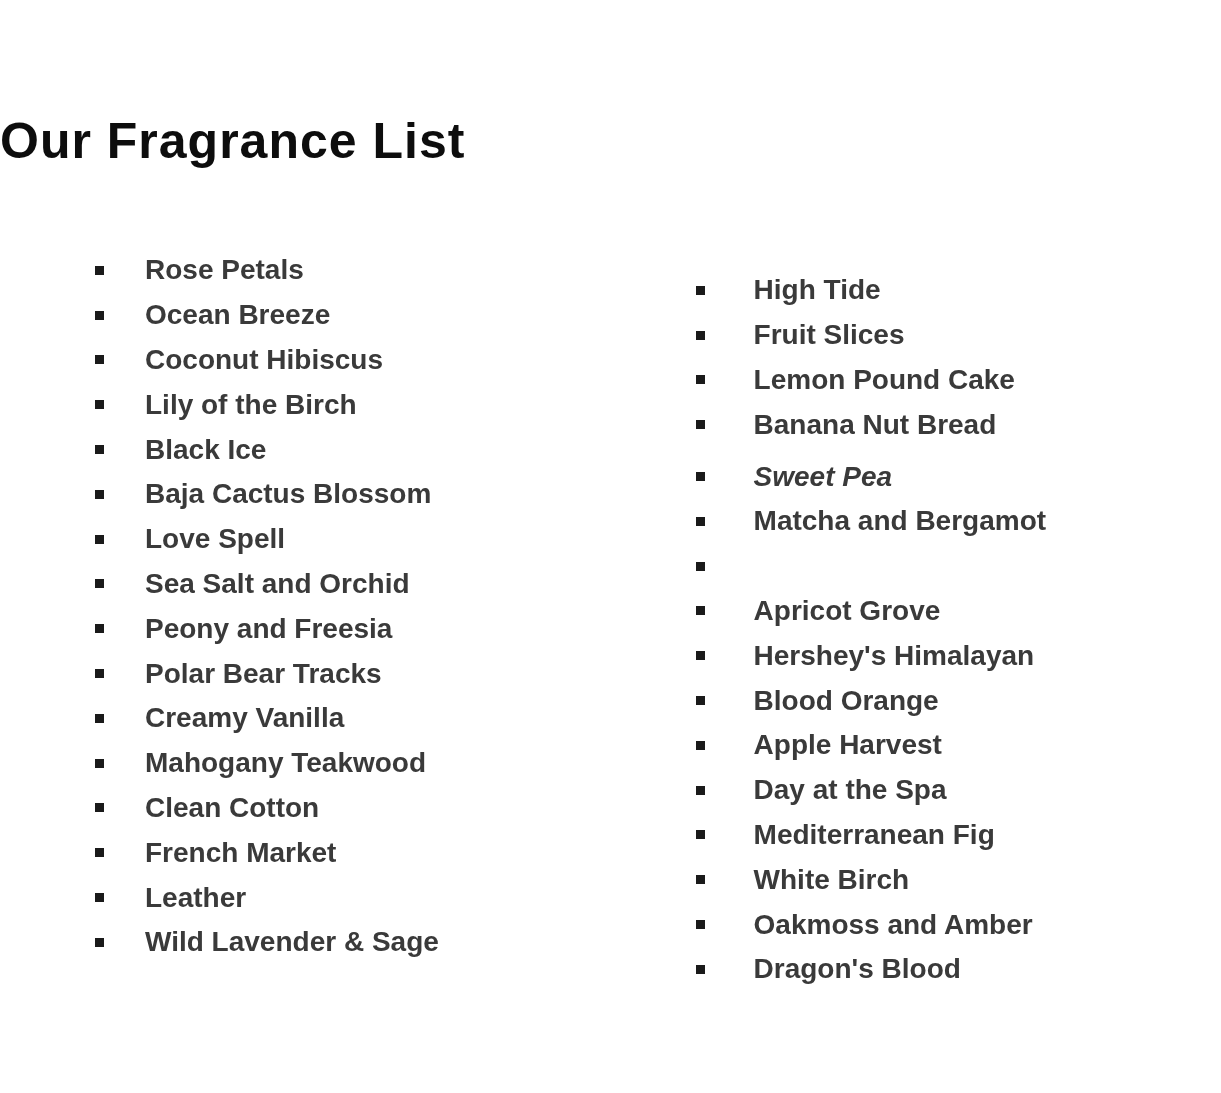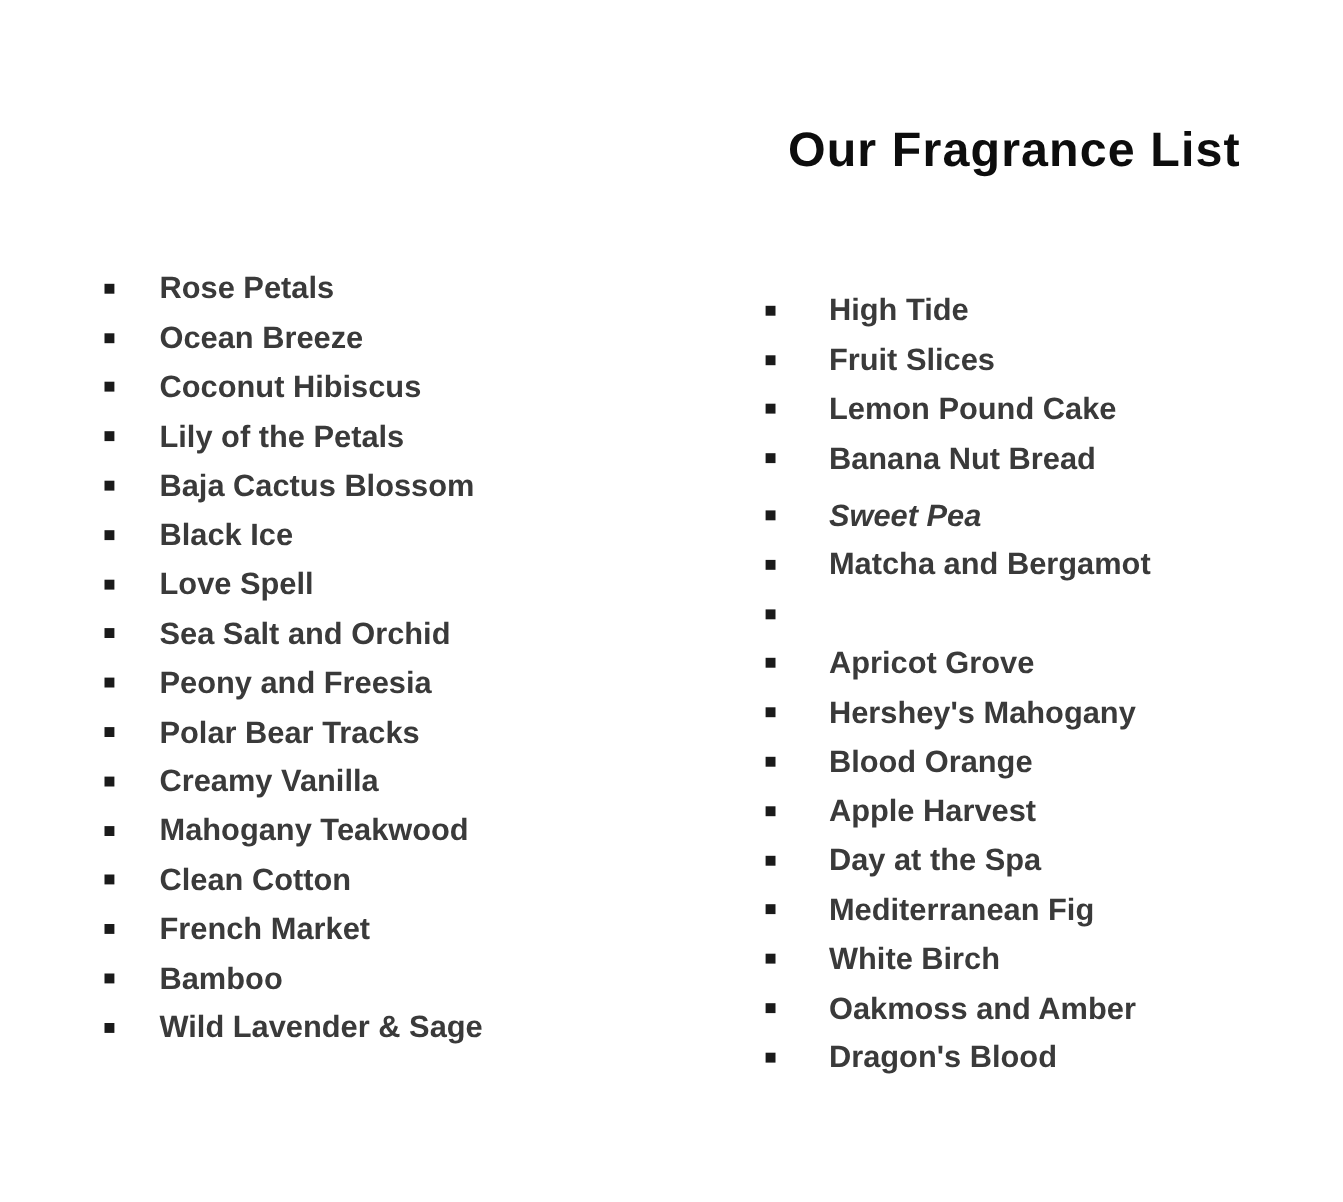--- a/index.html
+++ b/index.html
@@ -12,22 +12,22 @@
     height: 1093px;
     background: var(--page-bg, #ffffff);
     font-family: "Liberation Sans", sans-serif;
     overflow: hidden;
   }
   .page {
     width: 1128px;
   }
   .title {
     margin: 112px 0 0 0;
-    text-align: right;
-    font-size: 44px;
+    text-align: left;
+    font-size: 50px;
     font-weight: bold;
     letter-spacing: 1px;
     color: var(--title-color, #0d0d0d);
   }
   .columns {
     display: flex;
     margin: 78px 0 0 95px;
     text-align: center;
   }
   .col {
@@ -70,29 +70,29 @@
         <li class="fragrance-item">
           <span class="bullet"></span>
           <span>Ocean Breeze</span>
         </li>
         <li class="fragrance-item">
           <span class="bullet"></span>
           <span>Coconut Hibiscus</span>
         </li>
         <li class="fragrance-item">
           <span class="bullet"></span>
-          <span>Lily of the Petals</span>
+          <span>Lily of the Birch</span>
+        </li>
+        <li class="fragrance-item">
+          <span class="bullet"></span>
+          <span>Black Ice</span>
         </li>
         <li class="fragrance-item">
           <span class="bullet"></span>
           <span>Baja Cactus Blossom</span>
-        </li>
-        <li class="fragrance-item">
-          <span class="bullet"></span>
-          <span>Black Ice</span>
         </li>
         <li class="fragrance-item">
           <span class="bullet"></span>
           <span>Love Spell</span>
         </li>
         <li class="fragrance-item">
           <span class="bullet"></span>
           <span>Sea Salt and Orchid</span>
         </li>
         <li class="fragrance-item">
@@ -114,21 +114,21 @@
         <li class="fragrance-item">
           <span class="bullet"></span>
           <span>Clean Cotton</span>
         </li>
         <li class="fragrance-item">
           <span class="bullet"></span>
           <span>French Market</span>
         </li>
         <li class="fragrance-item">
           <span class="bullet"></span>
-          <span>Bamboo</span>
+          <span>Leather</span>
         </li>
         <li class="fragrance-item">
           <span class="bullet"></span>
           <span>Wild Lavender &amp; Sage</span>
         </li>
       </ul>
     <ul class="col col-right">
         <li class="fragrance-item">
           <span class="bullet"></span>
           <span>High Tide</span>
@@ -155,21 +155,21 @@
         </li>
         <li class="fragrance-item">
           <span class="bullet"></span>
         </li>
         <li class="fragrance-item">
           <span class="bullet"></span>
           <span>Apricot Grove</span>
         </li>
         <li class="fragrance-item">
           <span class="bullet"></span>
-          <span>Hershey's Mahogany</span>
+          <span>Hershey's Himalayan</span>
         </li>
         <li class="fragrance-item">
           <span class="bullet"></span>
           <span>Blood Orange</span>
         </li>
         <li class="fragrance-item">
           <span class="bullet"></span>
           <span>Apple Harvest</span>
         </li>
         <li class="fragrance-item">

